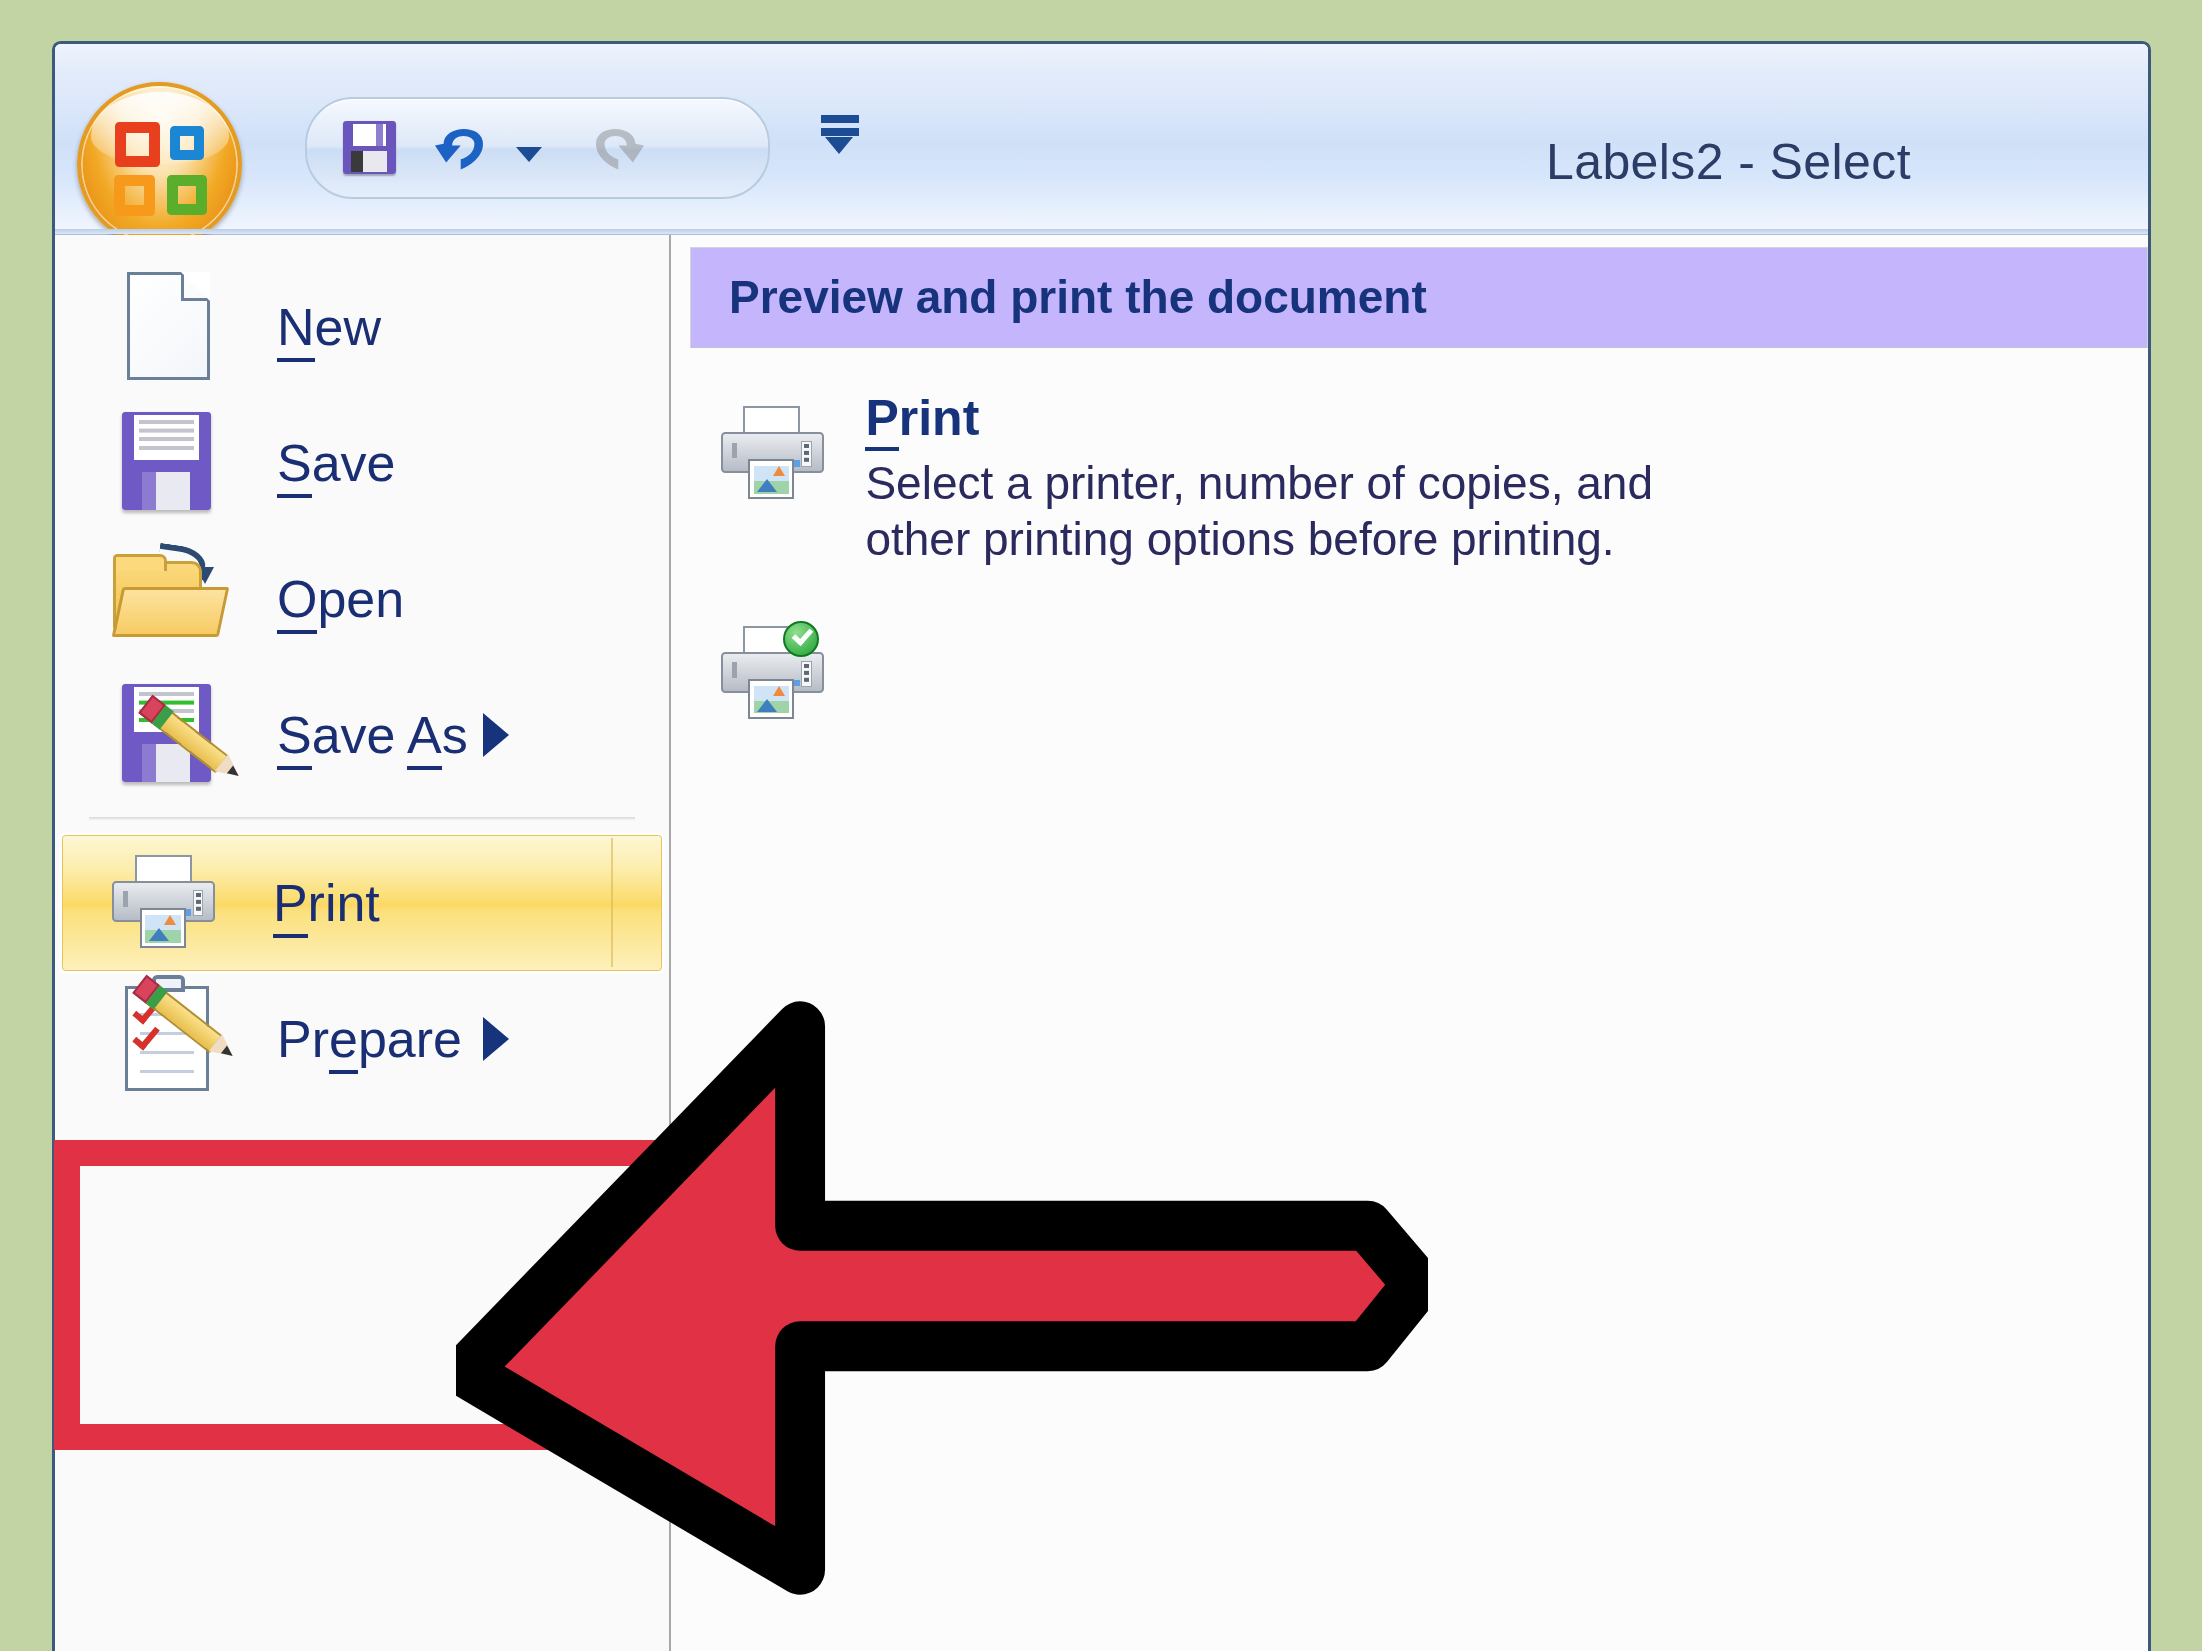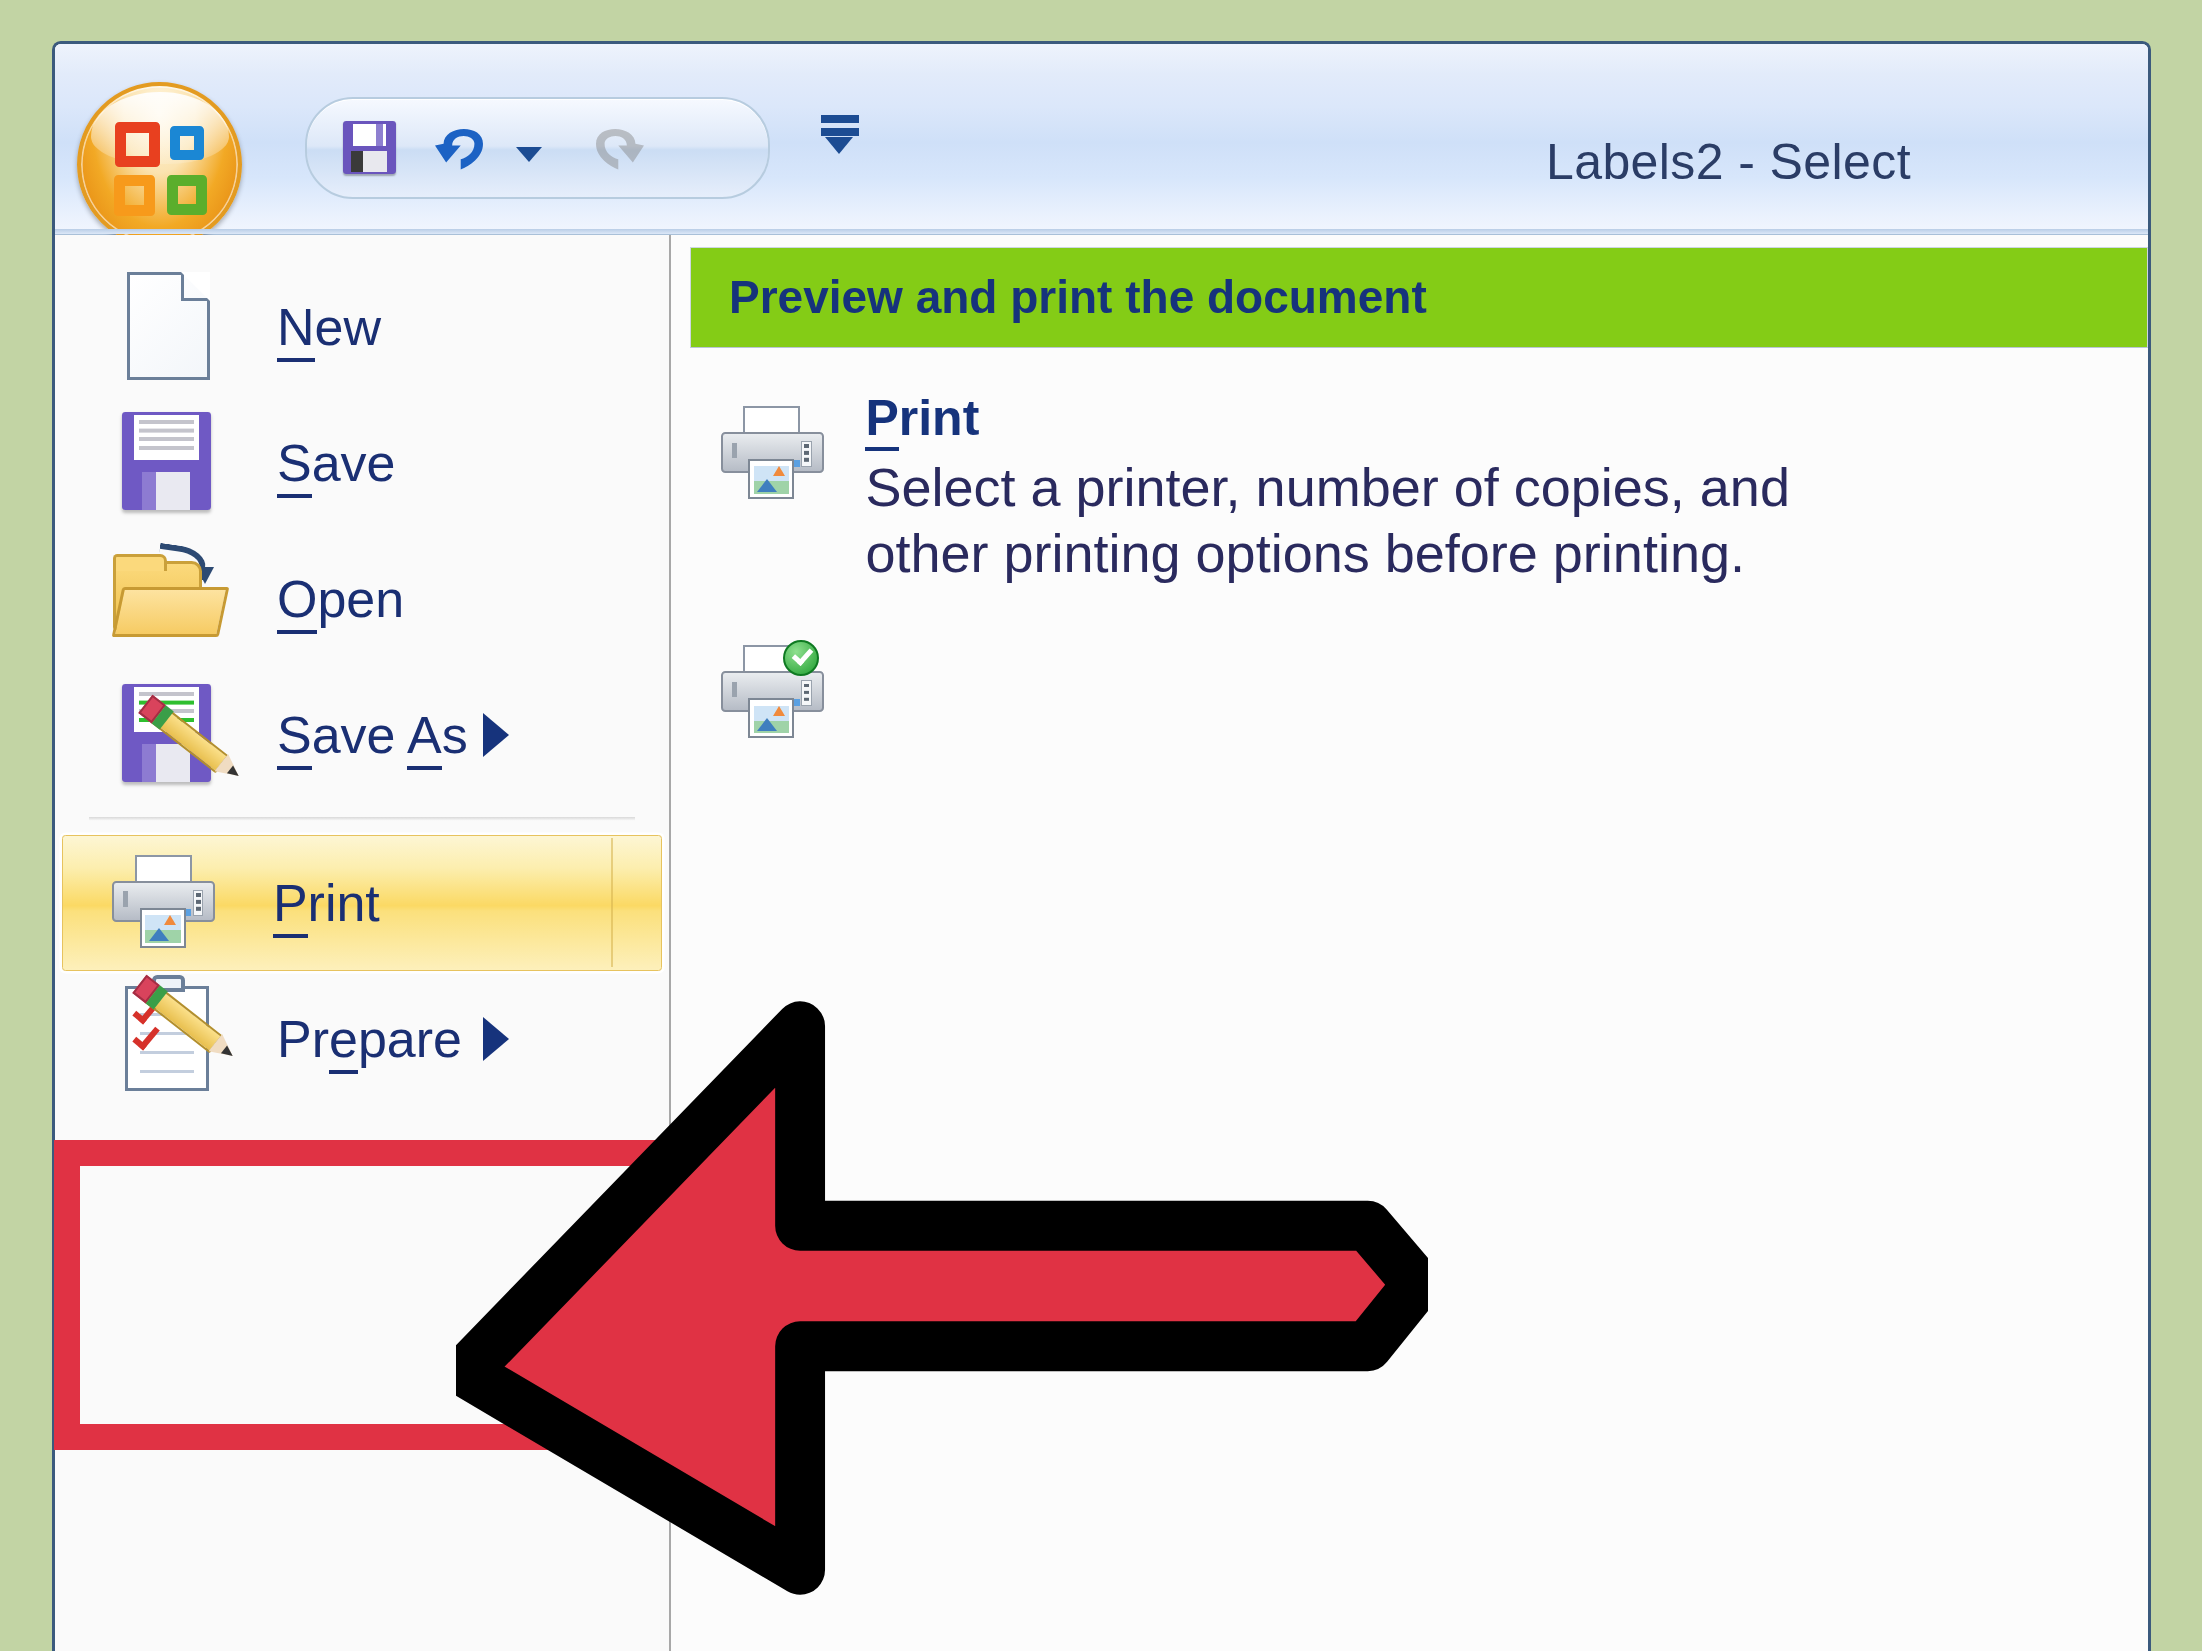--- a/index.html
+++ b/index.html
@@ -300,42 +300,42 @@
   .ic-preview .glass{
     position:absolute; left:12px; top:38px; width:53px; height:53px; border-radius:50%;
     background:radial-gradient(circle at 35% 30%, #ffffff 0%, #cfe6f7 55%, #a8cfec 100%);
     border:6px solid #6f8199;}
   .ic-preview .handle{
     position:absolute; left:57px; top:86px; width:29px; height:11.2px; background:#6f8199;
     transform:rotate(42deg); border-radius:3.4px;}
 
   
   #right-header {
-    background: #84cc16;
+    background: #c4b5fd;
     border: 1.7px solid #cdd6e2;
     border-bottom: 1.7px solid #b9c5d4;
     padding: 22.4px 0 22.4px 38px;
     font-size: 46px;
     font-weight: bold;
     color: #16337c;
     margin-right: 0;
   }
   .ri {
     display: flex;
     margin: 41px 0 0 22.4px;
     align-items: flex-start;
   }
   .ri .ri-icon { width: 129px; flex: 0 0 129px; height: 129px; position: relative; margin-top: 5.2px;}
   .ri .ri-text { margin-left: 24px; }
   .ri .ri-title {
     font-size: 50px; color: #16337c; font-weight: bold; white-space: nowrap;
   }
   .ri .ri-title u { text-decoration: none; border-bottom: 4.3px solid #16337c; padding-bottom: 1.7px; }
   .ri .ri-desc {
-    font-size: 54px; color: #2a2a5e; line-height: 1.22; margin-top: 8.6px; white-space: pre-line;
+    font-size: 46px; color: #2a2a5e; line-height: 1.22; margin-top: 8.6px; white-space: pre-line;
   }
 
   
   #highlight-box {
     position: absolute;
     left: 54px; top: 1140px;
     width: 662px; height: 310px;
     border: 26px solid #e03244;
     background: transparent;
     z-index: 40;

